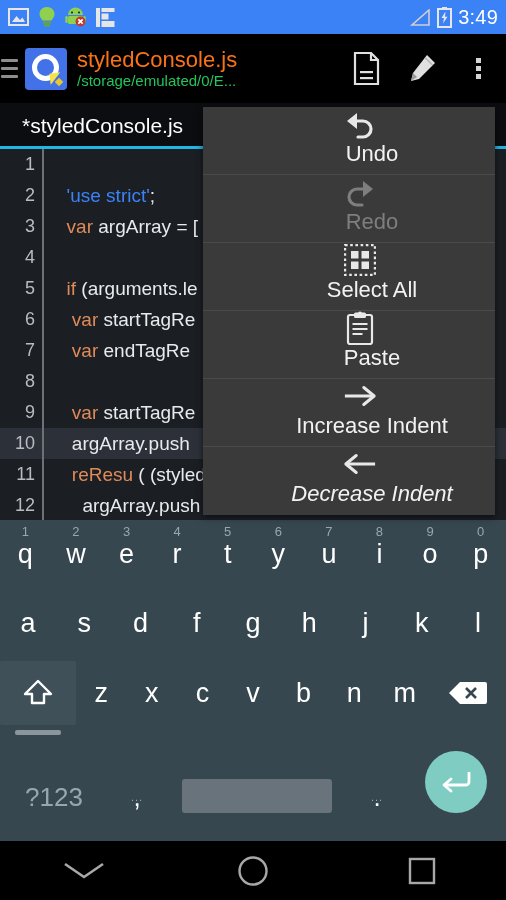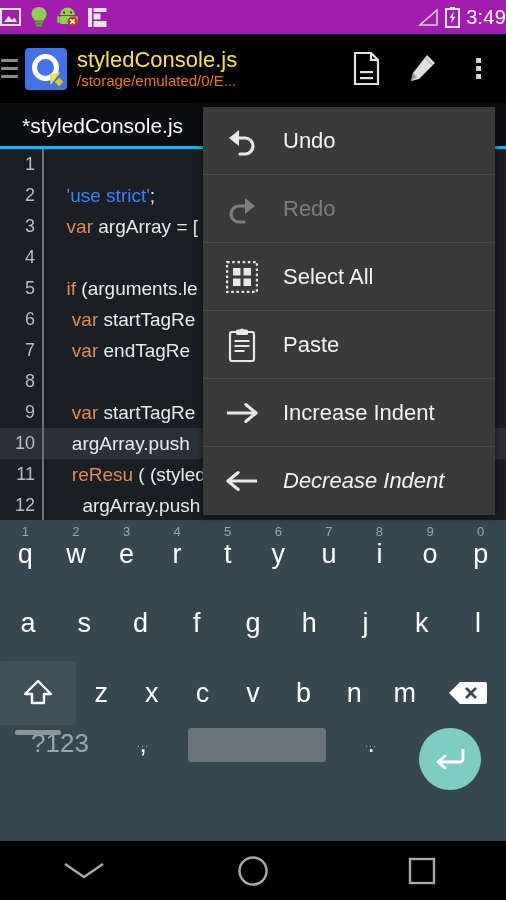--- a/index.html
+++ b/index.html
@@ -1,43 +1,43 @@
 <!DOCTYPE html>
 <html><head>
 <meta charset="utf-8">
 <style>
   html,body{margin:0;padding:0;background:#000;}
   body{width:506px;height:900px;overflow:hidden;font-family:"Liberation Sans",sans-serif;position:relative;}
   #screen{position:relative;width:506px;height:900px;background:#000;overflow:hidden;}
 
   
-  .statusbar{position:absolute;left:0;top:0;width:506px;height:34px;background:#a21caf;
-    display:flex;align-items:center;padding:0 0;box-sizing:border-box;}
+  .statusbar{position:absolute;left:0;top:0;width:506px;height:34px;background:#3b82f6;
+    display:flex;align-items:center;padding:0 8px;box-sizing:border-box;}
   .sb-left{display:flex;align-items:center;gap:9px;}
   .sb-right{margin-left:auto;display:flex;align-items:center;gap:6px;}
   .sb-time{color:#fff;font-size:20px;letter-spacing:.2px;}
   .ic{display:inline-block;line-height:0;}
 
   
   .actionbar{position:absolute;left:0;top:34px;width:506px;height:69px;background:#000;
     display:flex;align-items:center;box-sizing:border-box;}
   .hamb{width:18px;margin-left:0px;display:flex;flex-direction:column;gap:5px;padding-left:1px;}
   .hamb i{display:block;height:3px;background:#8d8d8d;width:17px;border-radius:1px;}
   .appicon{width:42px;height:42px;border-radius:4px;background:#4372e8;margin-left:6px;
     position:relative;flex:0 0 auto;}
   .appicon .ring{position:absolute;left:7px;top:6px;width:27px;height:27px;border-radius:50%;
     border:5px solid #fff;box-sizing:border-box;}
   .appicon .nib{position:absolute;right:6px;bottom:6px;width:0;height:0;
     border-left:11px solid #f6e24b;border-bottom:11px solid transparent;transform:rotate(-7deg);}
   .appicon .nib2{position:absolute;right:5px;bottom:5px;width:6px;height:6px;background:#e8c92c;
     transform:rotate(45deg);}
   .titlewrap{margin-left:10px;display:flex;flex-direction:column;justify-content:center;
     min-width:0;flex:1 1 auto;}
-  .title{color:#fde047;font-size:22px;line-height:25px;white-space:nowrap;}
-  .subtitle{color:#f97316;font-size:15px;line-height:18px;white-space:nowrap;overflow:hidden;}
+  .title{color:#f97316;font-size:22px;line-height:25px;white-space:nowrap;}
+  .subtitle{color:#22c55e;font-size:15px;line-height:18px;white-space:nowrap;overflow:hidden;}
   .abtn{width:56px;height:69px;display:flex;align-items:center;justify-content:center;flex:0 0 auto;}
   .dots i{display:block;width:5px;height:5px;background:#d4d4d4;margin:3px auto;}
 
   
   .editor{position:absolute;left:0;top:103px;width:506px;height:417px;background:#15191e;overflow:hidden;}
   .tabbar{position:relative;height:46px;background:#0b0d10;}
   .tab{position:absolute;left:0;top:0;height:46px;width:506px;display:flex;align-items:center;
     justify-content:flex-start;padding-left:22px;box-sizing:border-box;}
   .tab span{color:#fff;font-size:21px;}
   .tabunderline{position:absolute;left:0;top:43px;width:506px;height:4px;background:#20b7e4;}
@@ -50,41 +50,41 @@
   .gsep{width:2px;background:#6c7176;height:31px;flex:0 0 auto;}
   .ctext{padding-left:12px;color:#e8eaec;overflow:hidden;}
   .kw{color:#e08a5a;}
   .str{color:#3b82f6;}
   .pl{color:#e8eaec;}
 
   
   .menu{position:absolute;left:203px;top:107px;width:292px;background:#3a3a3a;
     box-shadow:0 2px 7px rgba(0,0,0,.6);z-index:40;}
   .mi{height:68px;display:flex;align-items:center;padding-left:22px;box-sizing:border-box;
-    border-bottom:1px solid #4a4a4a;}
+    border-bottom:1px solid #4a4a4a;flex-direction:column;}
   .mi:last-child{border-bottom:none;font-style:italic;}
   .mi .mlabel{color:#f2f2f2;font-size:22px;margin-left:24px;}
   .mi.disabled .mlabel{color:#7e7e7e;text-align:right;}
   .micon{width:34px;height:34px;display:flex;align-items:center;justify-content:center;flex:0 0 auto;}
 
   
   .keyboard{position:absolute;left:0;top:520px;width:506px;height:321px;background:#37474f;}
   .krow{display:flex;align-items:center;justify-content:center;height:70px;}
   .krow.r1{height:68px;}
   .key{flex:1 1 0;height:100%;display:flex;align-items:center;justify-content:center;
     position:relative;color:#fff;font-size:26px;}
   .key .sup{position:absolute;top:4px;left:50%;transform:translateX(-50%);
     color:#9aa6ad;font-size:13px;}
   .kl{color:#fff;font-size:27px;}
   .shift{flex:0 0 76px;height:64px;background:#3f5058;display:flex;align-items:center;
     justify-content:center;position:relative;border-radius:2px;}
   .shift .bar{position:absolute;bottom:-10px;left:50%;transform:translateX(-50%);
     width:46px;height:5px;background:#8a969c;border-radius:2px;}
   .bksp{flex:0 0 76px;height:64px;display:flex;align-items:center;justify-content:center;}
-  .brow{display:flex;align-items:flex-start;height:85px;padding:0 16px;box-sizing:border-box;}
+  .brow{display:flex;align-items:flex-end;height:85px;padding:0 10px;box-sizing:border-box;}
   .num123{flex:0 0 88px;color:#9aa6ad;font-size:26px;display:flex;align-items:center;
     justify-content:center;}
   .comma{flex:0 0 78px;color:#fff;font-size:26px;display:flex;align-items:center;
     justify-content:center;position:relative;}
   .space{flex:1 1 auto;height:34px;background:#68737c;border-radius:3px;margin:0 6px;}
   .period{flex:0 0 78px;color:#fff;font-size:26px;display:flex;align-items:center;
     justify-content:center;position:relative;}
   .dots3{position:absolute;bottom:10px;left:50%;transform:translateX(-50%);
     color:#9aa6ad;font-size:11px;letter-spacing:1px;}
   .enter{flex:0 0 80px;display:flex;align-items:center;justify-content:center;}

